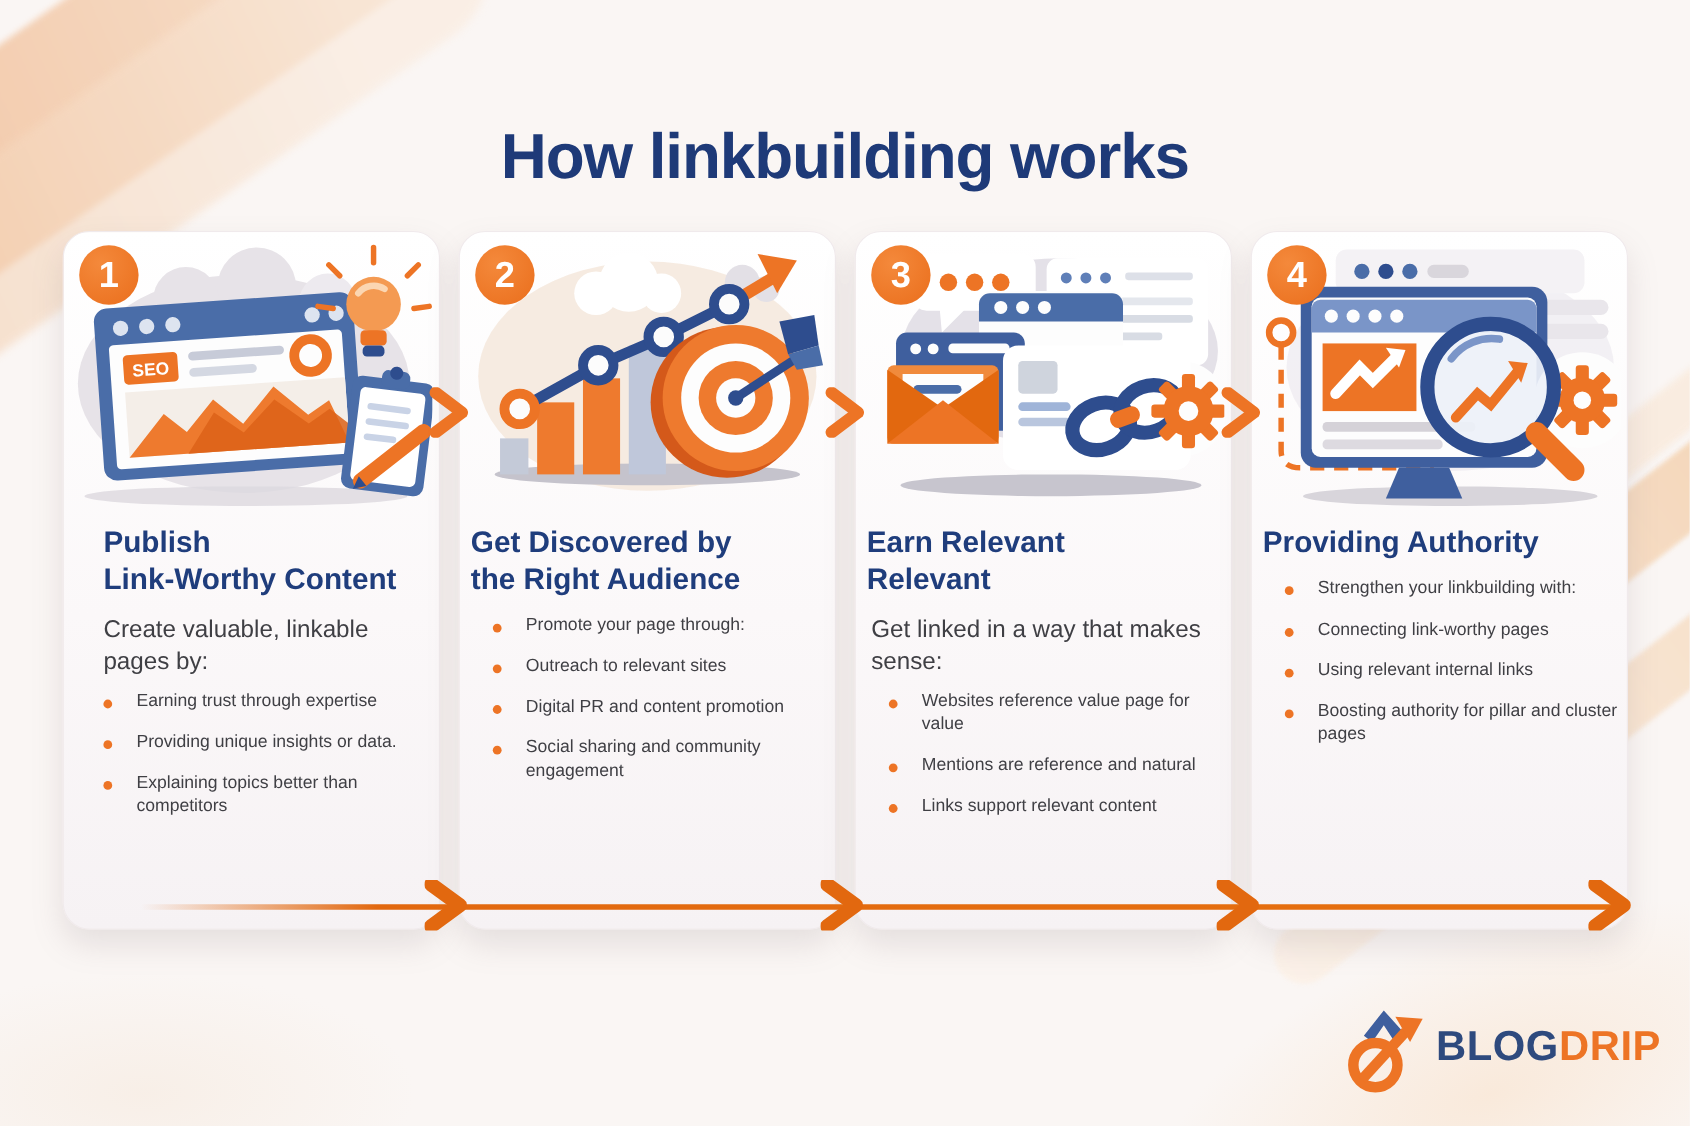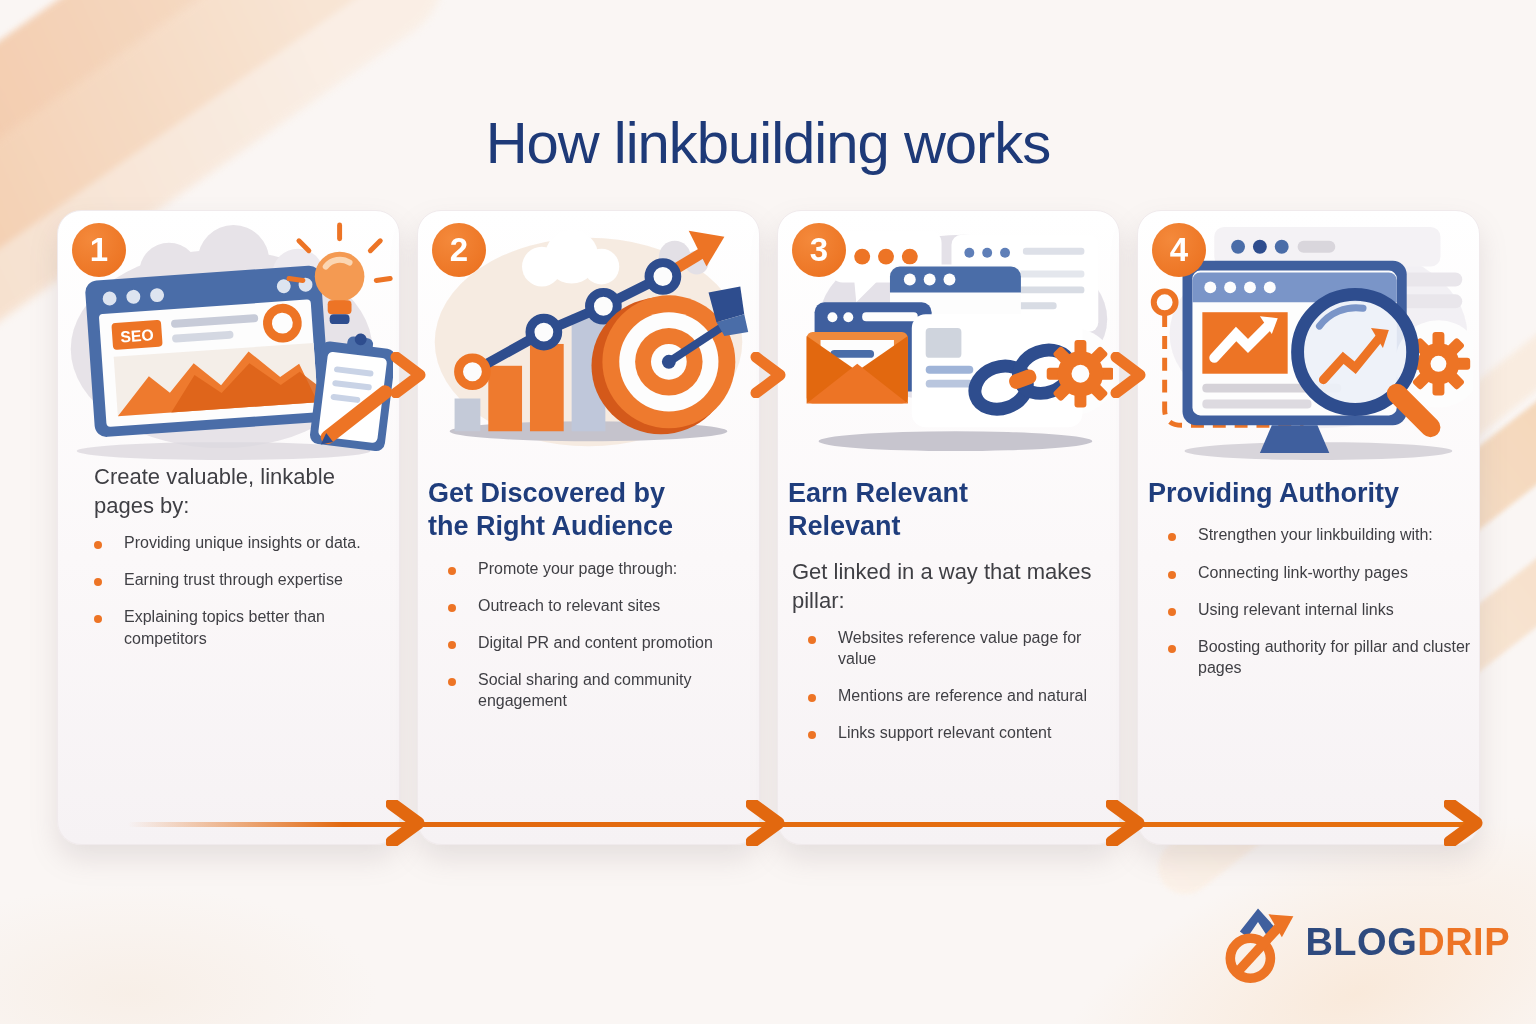--- a/index.html
+++ b/index.html
@@ -22,21 +22,21 @@
   .stripe-r3{top:380px;right:-210px;width:520px;height:44px;border-radius:40px;
     background:#F9E6D3;transform:rotate(-38deg);opacity:.6;filter:blur(3px)}
   .swirl-br{bottom:-120px;right:-140px;width:640px;height:300px;border-radius:50%;
     background:radial-gradient(ellipse at center,#F9E8D8 0%,rgba(250,246,244,0) 70%);
     transform:rotate(-20deg);opacity:.9}
   .swirl-bl{bottom:-80px;left:-120px;width:500px;height:220px;border-radius:50%;
     background:radial-gradient(ellipse at center,#F7EDE4 0%,rgba(250,246,244,0) 70%);opacity:.8}
 
   
   .title{position:absolute;top:70px;left:0;width:100%;text-align:center;
-    font-size:58px;font-weight:normal;color:#1E3A78;letter-spacing:-1px}
+    font-size:58px;font-weight:bold;color:#1E3A78;letter-spacing:-1px}
 
   
   .cards{position:absolute;top:210px;left:57px;width:1423px;height:635px;display:flex;gap:17px}
   .card{flex:1;position:relative;border-radius:24px;border:1px solid #F0EAEC;
     background:linear-gradient(180deg,#FFFFFF 0%,#FBF8F9 55%,#F6F2F4 100%);
     box-shadow:0 14px 28px rgba(140,120,125,.18)}
   .badge{position:absolute;top:12px;left:14px;width:54px;height:54px;border-radius:50%;
     background:radial-gradient(circle at 35% 30%,#F4893B,#EA6E1C);color:#fff;
     font-size:33px;font-weight:bold;display:flex;align-items:center;justify-content:center;z-index:3}
   .illus{height:248px;padding:4px 6px 0}
@@ -50,21 +50,21 @@
   .card li{display:flex;gap:22px;font-size:16px;line-height:1.32;color:#3F3F44;margin-bottom:16px}
   .dot{flex:0 0 8px;width:8px;height:8px;border-radius:50%;background:#ED7425;margin-top:9px}
 
   
   .chev{position:absolute;width:40px;height:46px;z-index:4}
   .chev svg{width:100%;height:100%}
   .flow-line{position:absolute;top:822px;left:128px;width:1344px;height:5px;border-radius:3px;
     background:linear-gradient(90deg,rgba(226,104,15,0) 0%,#E2680F 16%,#E6700F 100%);z-index:2}
 
   
-  .logo{position:absolute;right:26px;bottom:40px;display:flex;align-items:center;gap:4px;z-index:5}
+  .logo{position:absolute;right:26px;bottom:30px;display:flex;align-items:center;gap:4px;z-index:5}
   .logo-icon{width:86px;height:84px}
   .logo-text{font-size:38px;font-weight:bold;letter-spacing:.5px}
   .logo-text .blog{color:#2E4A7E}
   .logo-text .drip{color:#ED7425}
 </style>
 </head>
 <body>
 
 <div class="bgshape swirl-tl1"></div>
 <div class="bgshape swirl-tl2"></div>
@@ -123,29 +123,30 @@
           <rect x="278" y="124" width="26" height="16" rx="6" fill="#4A6DA8"></rect>
           <circle cx="291" cy="126" r="6" fill="#2E4D8E"></circle>
           <rect x="268" y="156" width="40" height="6" rx="3" fill="#C9D3E6"></rect>
           <rect x="268" y="170" width="40" height="6" rx="3" fill="#C9D3E6"></rect>
           <rect x="268" y="184" width="30" height="6" rx="3" fill="#C9D3E6"></rect>
           <line x1="270" y1="228" x2="322" y2="176" stroke="#ED7425" stroke-width="14" stroke-linecap="round"></line>
           <polygon points="264,236 276,232 268,224" fill="#2E4D8E"></polygon>
         </g>
       </svg>
     </div>
+    <h2><span>Publish</span><br><span>Link-Worthy Content</span></h2>
     <p class="intro">Create valuable, linkable pages by:</p>
     <ul>
       <li>
           <span class="dot"></span>
+          <span>Earning trust through expertise</span>
+        </li>
+      <li>
+          <span class="dot"></span>
           <span>Providing unique insights or data.</span>
-        </li>
-      <li>
-          <span class="dot"></span>
-          <span>Earning trust through expertise</span>
         </li>
       <li>
           <span class="dot"></span>
           <span>Explaining topics better than competitors</span>
         </li>
     </ul>
   </section>
 
   <section class="card">
     <div class="badge">2</div>
@@ -273,21 +274,21 @@
             <rect x="-6" y="-34" width="12" height="16" rx="3" transform="rotate(225)"></rect>
             <rect x="-6" y="-34" width="12" height="16" rx="3" transform="rotate(270)"></rect>
             <rect x="-6" y="-34" width="12" height="16" rx="3" transform="rotate(315)"></rect>
             <circle r="23" fill="#ED7425"></circle>
             <circle r="9" fill="#FDFDFD"></circle>
           </g>
         </g>
       </svg>
     </div>
     <h2><span>Earn Relevant</span><br><span>Relevant</span></h2>
-    <p class="intro">Get linked in a way that makes pillar:</p>
+    <p class="intro">Get linked in a way that makes sense:</p>
     <ul>
       <li>
           <span class="dot"></span>
           <span>Websites reference value page for value</span>
         </li>
       <li>
           <span class="dot"></span>
           <span>Mentions are reference and natural</span>
         </li>
       <li>

